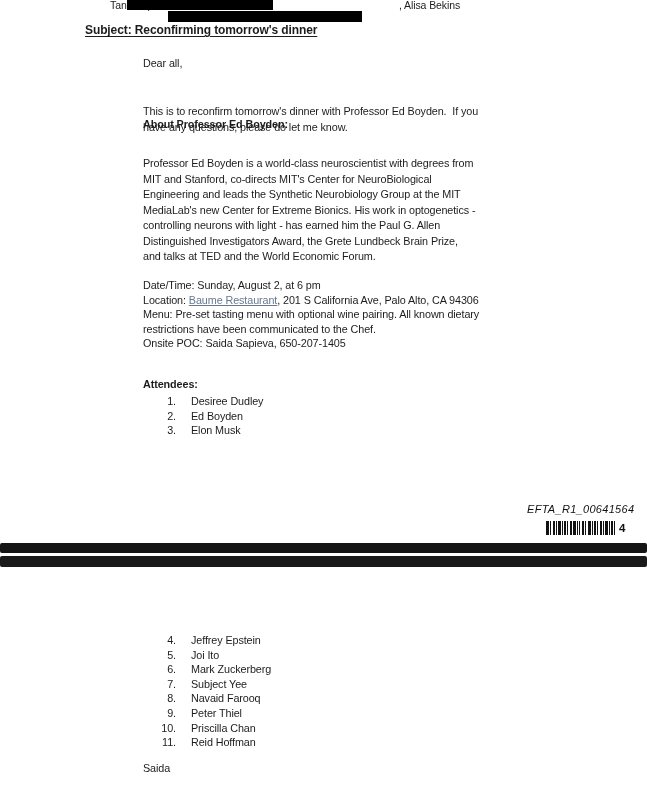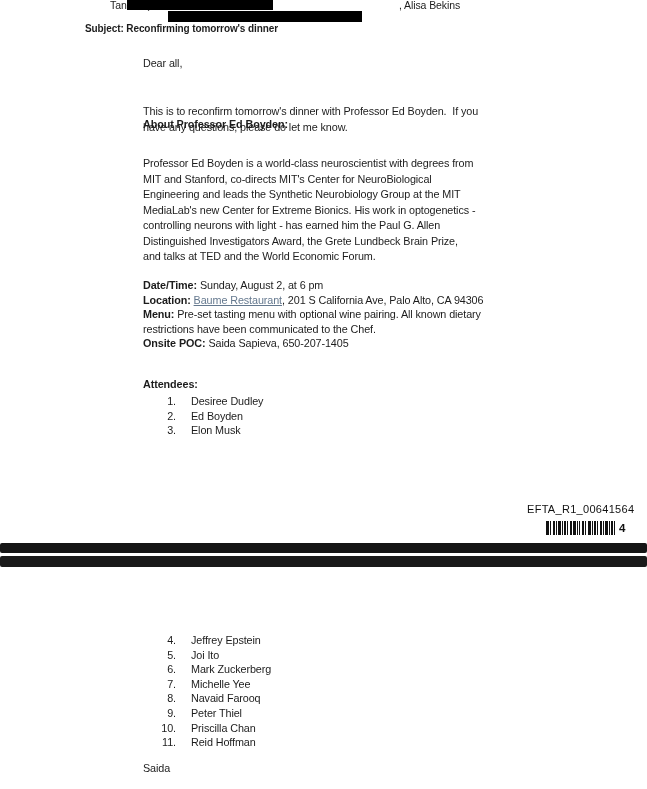--- a/index.html
+++ b/index.html
@@ -8,27 +8,27 @@
   .doc {
     position:relative; width:647px; height:789px; background:#ffffff;
     font-family:"Liberation Sans", sans-serif; color:#1c1c1c;
     font-size:10.8px; letter-spacing:-0.1px; overflow:hidden;
   }
   .page { position:absolute; left:0; top:0; width:100%; height:100%; }
   .abs { position:absolute; }
   .redaction { position:absolute; background:#000; }
   .hdr { font-size:10.5px; }
   .subject {
-    font-weight:bold; font-size:10px;
-    text-underline-offset:2px;
+    font-weight:bold; font-size:12px;
+    text-decoration:underline; text-underline-offset:2px;
   }
   .para { white-space:pre-wrap; line-height:15.5px; }
   .bold { font-weight:bold; }
   .dl { line-height:14.6px; width:372px; }
-  .dl .lbl { font-weight:bold; }
+  .dl .lbl { font-weight:normal; }
   .link { color:#64788e; text-decoration:underline; cursor:pointer; }
   .list .li { display:flex; line-height:14.6px; }
   .list .num { flex:0 0 33px; width:33px; text-align:right; }
   .list .nm { margin-left:15px; }
   .bates { font-size:11px; letter-spacing:0.3px; color:#111; }
   .barcode-wrap { display:flex; align-items:center; gap:3px; }
   .bdigit { font-size:11.5px; font-weight:bold; color:#111; }
   .pb-bar { position:absolute; left:0; width:647px; background:#151515; border-radius:2px; }
   .pb1 { top:543px; height:10px; }
   .pb2 { top:556px; height:11px; background:#1a1a1a; }
@@ -92,21 +92,21 @@
       <div class="li">
         <span class="num">2.</span>
         <span class="nm">Ed Boyden</span>
       </div>
       <div class="li">
         <span class="num">3.</span>
         <span class="nm">Elon Musk</span>
       </div>
     </div>
 
-    <div class="abs bates" style="left:527px; top:503px;">EFTA_R1_00641564</div>
+    <div class="abs bates" style="left:527px; top:503px;font-style:italic;">EFTA_R1_00641564</div>
 
     <div class="abs barcode-wrap" style="left:546px; top:520px;">
       <svg width="70" height="16" viewBox="0 0 70 16">
         <g fill="#111">
           <rect x="0" y="1" width="3" height="14"></rect>
           <rect x="4" y="1" width="1" height="14"></rect>
           <rect x="7" y="1" width="2" height="14"></rect>
           <rect x="10" y="1" width="1" height="14"></rect>
           <rect x="12" y="1" width="3" height="14"></rect>
           <rect x="16" y="1" width="1" height="14"></rect>
@@ -149,21 +149,21 @@
       <div class="li">
         <span class="num">5.</span>
         <span class="nm">Joi Ito</span>
       </div>
       <div class="li">
         <span class="num">6.</span>
         <span class="nm">Mark Zuckerberg</span>
       </div>
       <div class="li">
         <span class="num">7.</span>
-        <span class="nm">Michelle Yee</span>
+        <span class="nm">Subject Yee</span>
       </div>
       <div class="li">
         <span class="num">8.</span>
         <span class="nm">Navaid Farooq</span>
       </div>
       <div class="li">
         <span class="num">9.</span>
         <span class="nm">Peter Thiel</span>
       </div>
       <div class="li">

